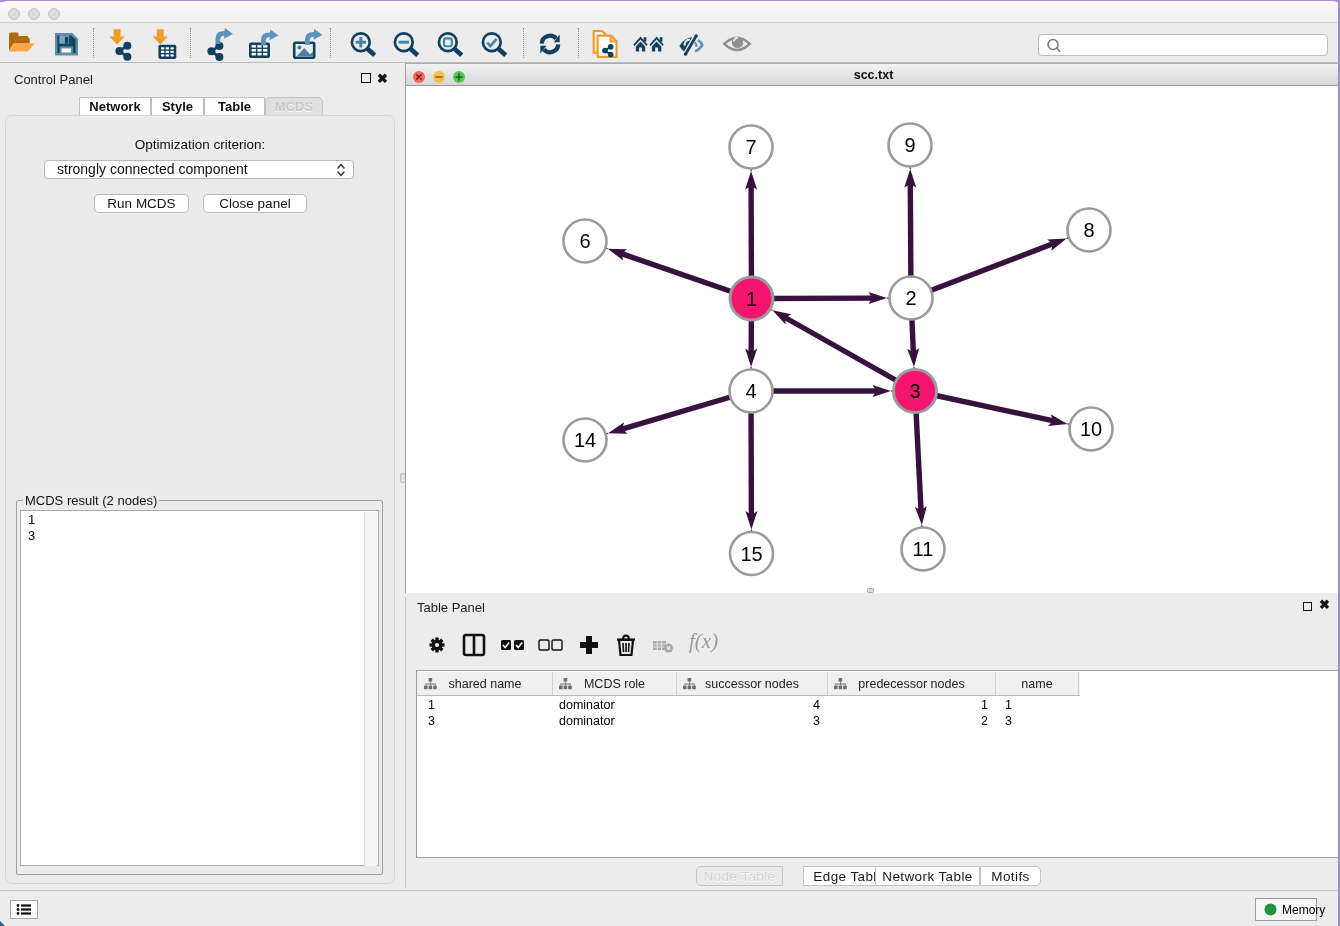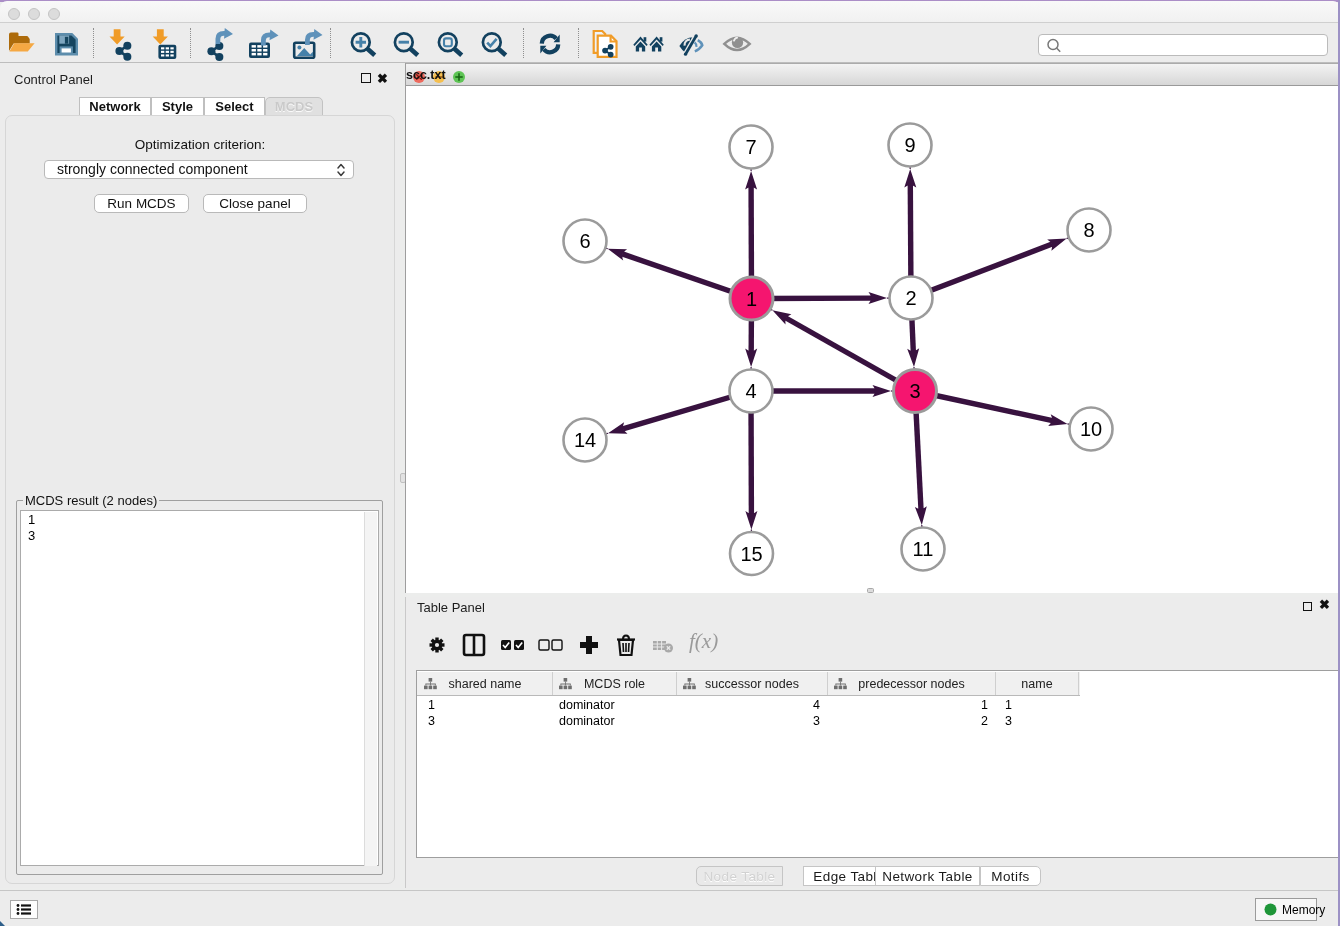--- a/index.html
+++ b/index.html
@@ -30,21 +30,21 @@
 #combo { position:absolute; left:44px; top:97px; width:310px; height:19px; background:#fff; border:1px solid #b9b9b9; border-radius:4px; font-size:13.5px; color:#111; line-height:17px; padding-left:12px; font-size:14px; }
 .btn { position:absolute; top:131px; height:19px; background:#fff; border:1px solid #b9b9b9; border-radius:5px; font-size:13.5px; color:#111; text-align:center; line-height:17px; }
 
 #fieldset { position:absolute; left:16px; top:437px; width:367px; height:375px; border:1px solid #9f9f9f; border-radius:2px; }
 #fs-legend { position:absolute; left:6px; top:-8px; background:#ececec; padding:0 2px; font-size:13px; color:#111; }
 #fs-white { position:absolute; left:3px; top:9px; width:359px; height:356px; background:#fff; border:1px solid #ababab; font-size:13px; color:#000; line-height:16.2px; padding:1px 0 0 7px; }
 #fs-scroll { position:absolute; right:1px; top:1px; width:13px; height:354px; background:#f4f4f4; border-left:1px solid #dcdcdc; }
 
 #netwin { left:405px; top:63px; width:935px; height:530px; background:#fff; border-left:1px solid #9e9e9e; }
 #net-titlebar { position:absolute; left:0; top:0; width:935px; height:23px; background:linear-gradient(#f3f3f3,#d7d7d7); border-top:1px solid #ababab; border-bottom:1px solid #9a9a9a; }
-#net-title { position:absolute; top:4px; left:0; width:100%; font-size:12.5px; font-weight:bold; color:#111; }
+#net-title { position:absolute; top:4px; left:0; width:100%; text-align:center; font-size:12.5px; font-weight:bold; color:#111; }
 .mtl { position:absolute; top:6.5px; width:12px; height:12px; border-radius:50%; } .mtl svg { position:absolute; left:0; top:0; }
 
 #vsplit-handle { left:399.5px; top:473px; width:6px; height:10px; background:#e2e2e2; border:1px solid #c0c0c0; border-radius:2px; }
 #hsplit-handle { left:866.5px; top:588px; width:7px; height:5px; background:#dcdcdc; border:1px solid #a8a8a8; border-radius:1.5px; }
 
 #tpanel { left:405px; top:597px; width:935px; height:291px; background:#ececec; border-left:1px solid #c9c9c9; }
 #tp-title { position:absolute; left:11px; top:3px; font-size:13px; color:#1d1d1d; }
 #tp-toolbar { position:absolute; left:11px; top:30px; width:913px; height:36px; }
 #tbl { position:absolute; left:10px; top:73px; width:1033px; height:188px; background:#fff; border:1px solid #9e9e9e; }
 #tbl-header { position:absolute; left:0; top:1px; width:663px; height:24px; background:#f0f0f0; border-bottom:1px solid #b9b9b9; }
@@ -211,21 +211,21 @@
         </svg>
     </div>
   </div>
 
   <div id="cpanel" class="abs">
     <div id="cp-title">Control Panel</div>
     <div class="winbtn-sq" style="left:361px"></div>
     <div class="winbtn-x" style="left:377px">✖</div>
     <div class="tab" style="left:79px; width:72px;">Network</div>
     <div class="tab" style="left:151px; width:53px;">Style</div>
-    <div class="tab" style="left:204px; width:61px;">Select</div>
+    <div class="tab" style="left:204px; width:61px;">Table</div>
     <div class="tab" id="tab-mcds" style="left:265px; width:58px;">MCDS</div>
     <div id="cp-content"></div>
     <div id="combo">strongly connected component
       <svg width="12" height="16" style="position:absolute;right:6px;top:1px" viewBox="0 0 12 16">
           <path d="M3 6 L6 2.6 L9 6 M3 10 L6 13.4 L9 10" fill="none" stroke="#3a3a3a" stroke-width="1.5" stroke-linejoin="round" stroke-linecap="round"></path>
         </svg>
     </div>
     <div id="opt-label">Optimization criterion:</div>
     <div class="btn" style="left:94px; width:95px;">Run MCDS</div>
     <div class="btn" style="left:203px; width:104px;">Close panel</div>

